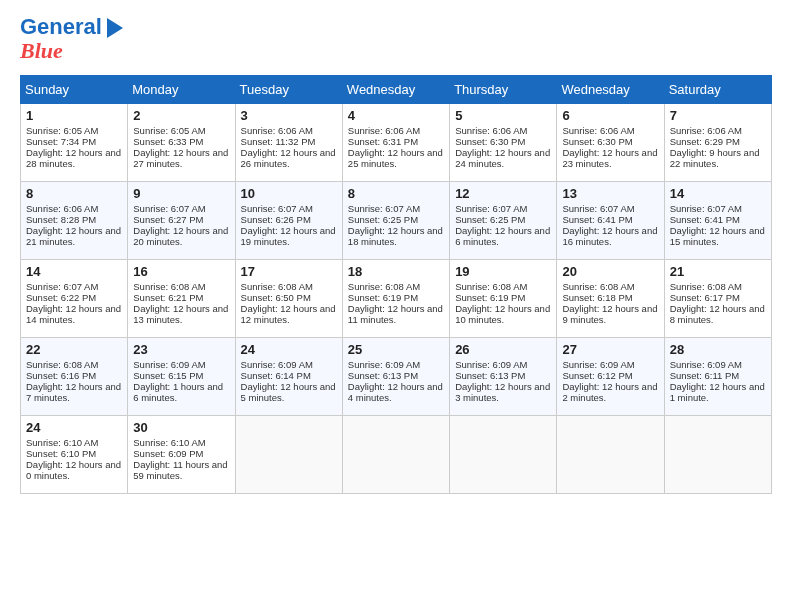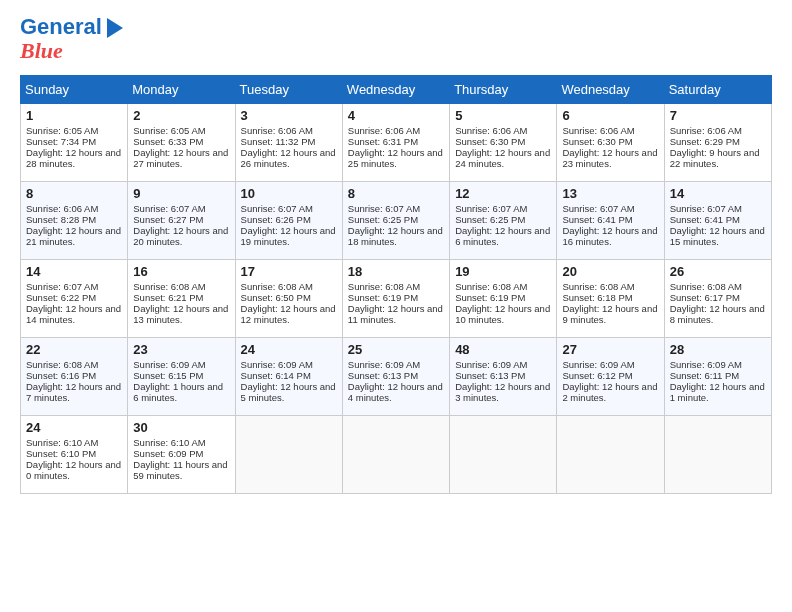--- a/index.html
+++ b/index.html
@@ -135,28 +135,28 @@
           <td><span class="day-num">13</span><span>Sunrise: 6:07 AM</span><br><span>Sunset: 6:41 PM</span><br><span>Daylight: 12 hours and 16 minutes.</span></td>
           <td><span class="day-num">14</span><span>Sunrise: 6:07 AM</span><br><span>Sunset: 6:41 PM</span><br><span>Daylight: 12 hours and 15 minutes.</span></td>
         </tr>
         <tr>
           <td><span class="day-num">14</span><span>Sunrise: 6:07 AM</span><br><span>Sunset: 6:22 PM</span><br><span>Daylight: 12 hours and 14 minutes.</span></td>
           <td><span class="day-num">16</span><span>Sunrise: 6:08 AM</span><br><span>Sunset: 6:21 PM</span><br><span>Daylight: 12 hours and 13 minutes.</span></td>
           <td><span class="day-num">17</span><span>Sunrise: 6:08 AM</span><br><span>Sunset: 6:50 PM</span><br><span>Daylight: 12 hours and 12 minutes.</span></td>
           <td><span class="day-num">18</span><span>Sunrise: 6:08 AM</span><br><span>Sunset: 6:19 PM</span><br><span>Daylight: 12 hours and 11 minutes.</span></td>
           <td><span class="day-num">19</span><span>Sunrise: 6:08 AM</span><br><span>Sunset: 6:19 PM</span><br><span>Daylight: 12 hours and 10 minutes.</span></td>
           <td><span class="day-num">20</span><span>Sunrise: 6:08 AM</span><br><span>Sunset: 6:18 PM</span><br><span>Daylight: 12 hours and 9 minutes.</span></td>
-          <td><span class="day-num">26</span><span>Sunrise: 6:08 AM</span><br><span>Sunset: 6:17 PM</span><br><span>Daylight: 12 hours and 8 minutes.</span></td>
+          <td><span class="day-num">21</span><span>Sunrise: 6:08 AM</span><br><span>Sunset: 6:17 PM</span><br><span>Daylight: 12 hours and 8 minutes.</span></td>
         </tr>
         <tr>
           <td><span class="day-num">22</span><span>Sunrise: 6:08 AM</span><br><span>Sunset: 6:16 PM</span><br><span>Daylight: 12 hours and 7 minutes.</span></td>
           <td><span class="day-num">23</span><span>Sunrise: 6:09 AM</span><br><span>Sunset: 6:15 PM</span><br><span>Daylight: 1 hours and 6 minutes.</span></td>
           <td><span class="day-num">24</span><span>Sunrise: 6:09 AM</span><br><span>Sunset: 6:14 PM</span><br><span>Daylight: 12 hours and 5 minutes.</span></td>
           <td><span class="day-num">25</span><span>Sunrise: 6:09 AM</span><br><span>Sunset: 6:13 PM</span><br><span>Daylight: 12 hours and 4 minutes.</span></td>
-          <td><span class="day-num">48</span><span>Sunrise: 6:09 AM</span><br><span>Sunset: 6:13 PM</span><br><span>Daylight: 12 hours and 3 minutes.</span></td>
+          <td><span class="day-num">26</span><span>Sunrise: 6:09 AM</span><br><span>Sunset: 6:13 PM</span><br><span>Daylight: 12 hours and 3 minutes.</span></td>
           <td><span class="day-num">27</span><span>Sunrise: 6:09 AM</span><br><span>Sunset: 6:12 PM</span><br><span>Daylight: 12 hours and 2 minutes.</span></td>
           <td><span class="day-num">28</span><span>Sunrise: 6:09 AM</span><br><span>Sunset: 6:11 PM</span><br><span>Daylight: 12 hours and 1 minute.</span></td>
         </tr>
         <tr>
           <td><span class="day-num">24</span><span>Sunrise: 6:10 AM</span><br><span>Sunset: 6:10 PM</span><br><span>Daylight: 12 hours and 0 minutes.</span></td>
           <td><span class="day-num">30</span><span>Sunrise: 6:10 AM</span><br><span>Sunset: 6:09 PM</span><br><span>Daylight: 11 hours and 59 minutes.</span></td>
           <td class="empty-cell"></td>
           <td class="empty-cell"></td>
           <td class="empty-cell"></td>
           <td class="empty-cell"></td>

